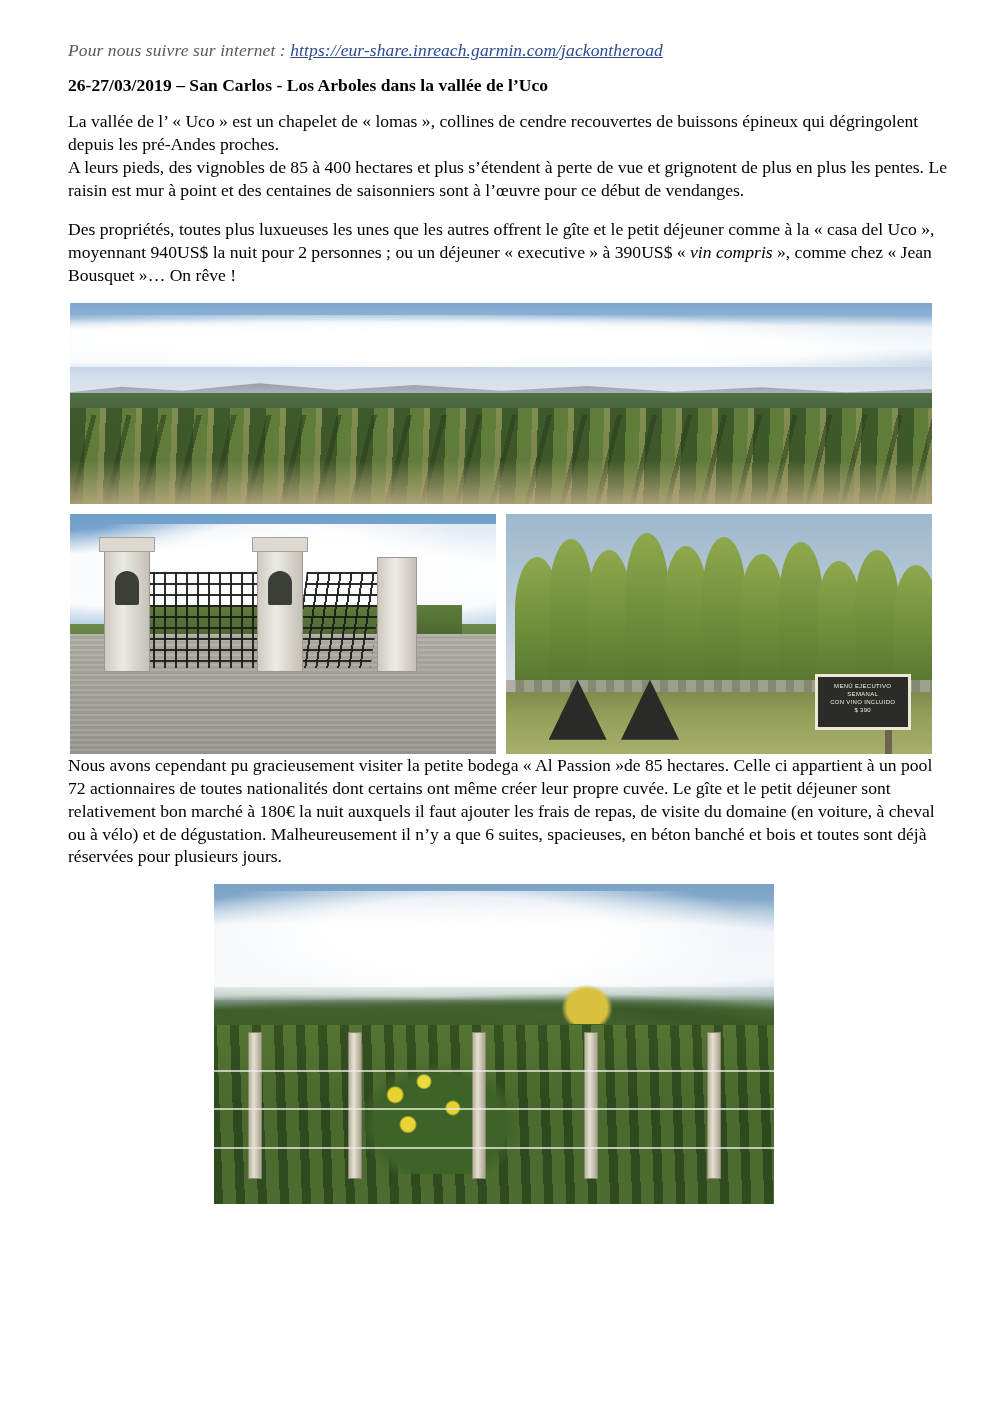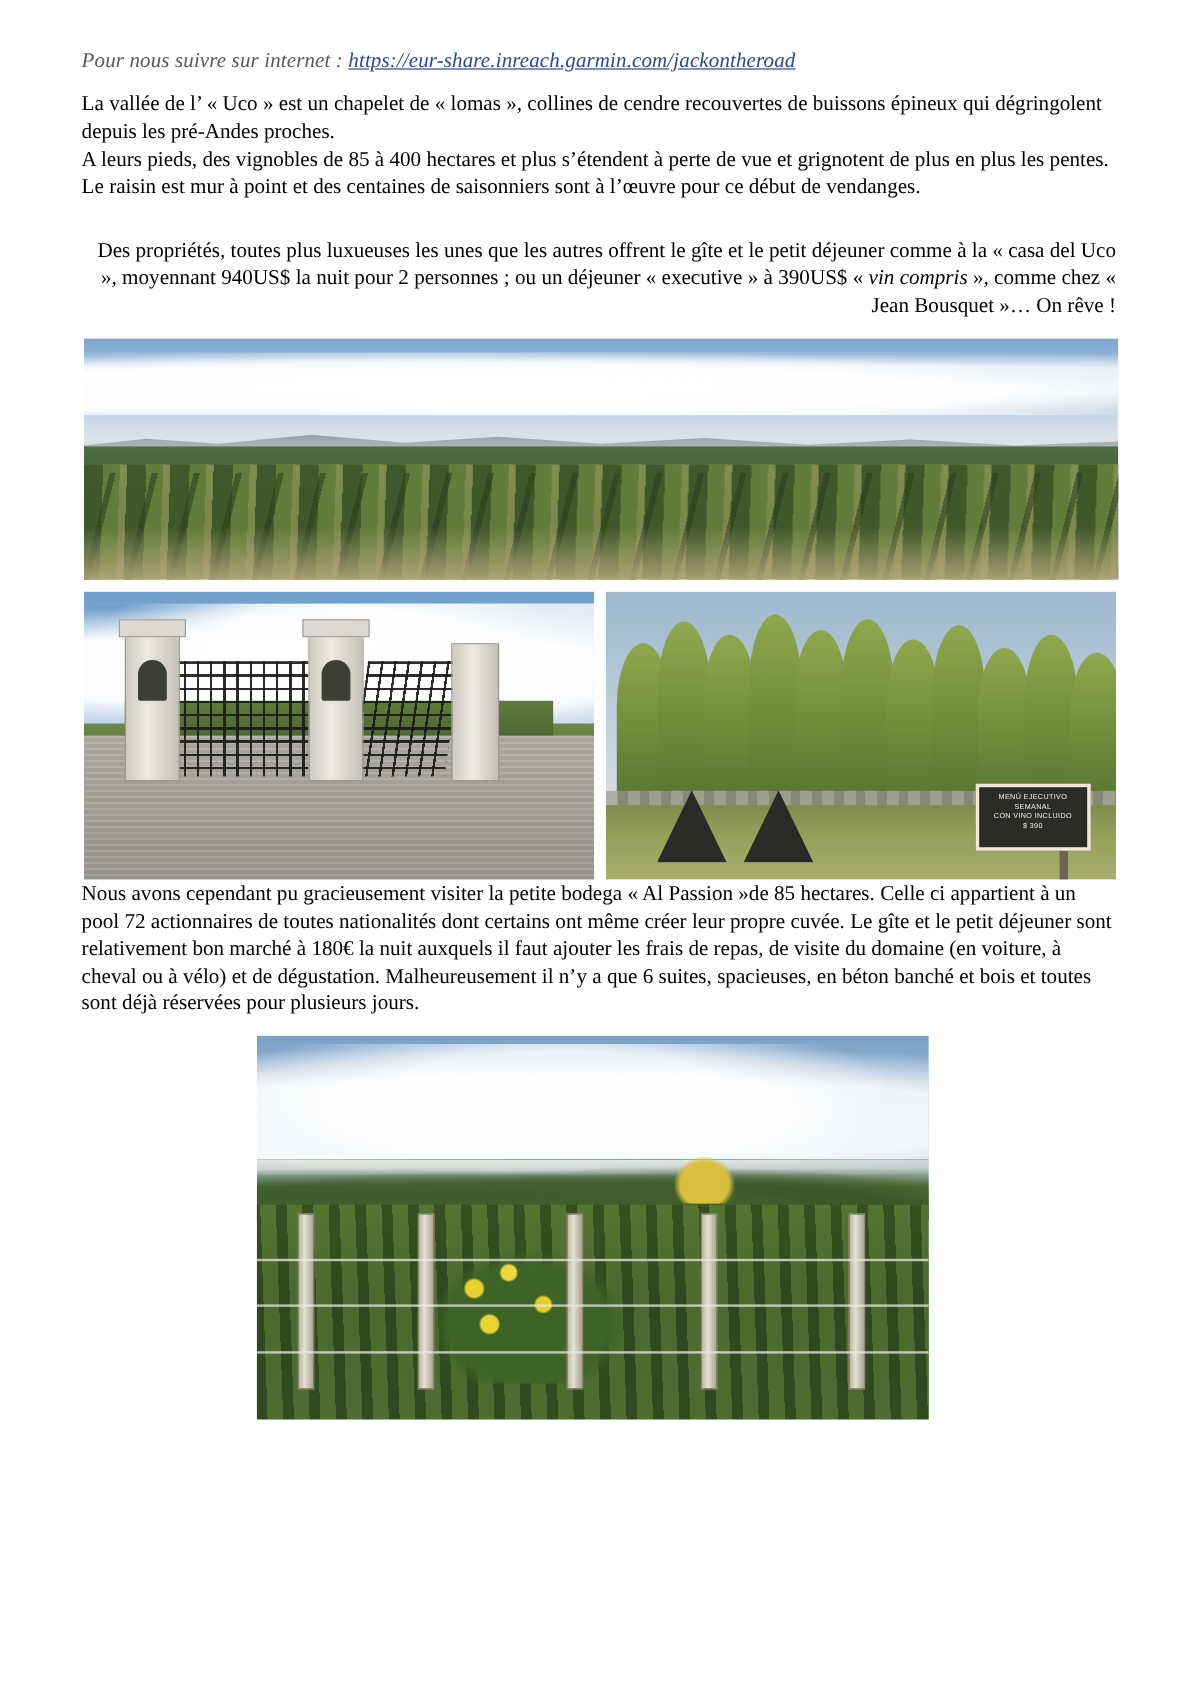--- a/index.html
+++ b/index.html
@@ -12,21 +12,21 @@
     height: 1403px;
     font-family: "Liberation Serif", serif;
     color: #000000;
     position: relative;
     overflow: hidden;
   }
   .page {
     width: 992px;
     height: 1403px;
     box-sizing: border-box;
-    padding: 40px 62px 0 68px;
+    padding: 40px 44px 0 68px;
     position: relative;
   }
   .follow-line {
     font-style: italic;
     font-size: 17.5px;
     color: #595959;
     margin: 0 0 14px 0;
     letter-spacing: 0.1px;
   }
   .follow-link {
@@ -40,22 +40,21 @@
     margin: 14px 0 14px 0;
     letter-spacing: 0.05px;
   }
   p.para {
     font-size: 17.6px;
     line-height: 1.30;
     margin: 0 0 0 0;
     text-align: left;
   }
   p.para + p.para {
-    margin-top: 31px;
-    text-align: right;
+    margin-top: 17px;
   }
   .photo {
     position: relative;
     overflow: hidden;
     border: 0;
   }
   .photo-wide {
     width: 862px;
     height: 201px;
     margin: 16px 0 0 2px;
@@ -293,20 +292,21 @@
 </style>
 </head>
 <body>
 
 <div class="page">
 
   <p class="follow-line">
     <span>Pour nous suivre sur internet : </span><a class="follow-link" href="#">https://eur-share.inreach.garmin.com/jackontheroad</a>
   </p>
 
+  <h1 class="doc-title">26-27/03/2019 – San Carlos - Los Arboles dans la vallée de l’Uco</h1>
 
   <p class="para" style="white-space: pre-line;">La vallée de l’ « Uco » est un chapelet de « lomas », collines de cendre recouvertes de buissons épineux qui dégringolent depuis les pré-Andes proches.
 A leurs pieds, des vignobles de 85 à 400 hectares et plus s’étendent à perte de vue et grignotent de plus en plus les pentes. Le raisin est mur à point et des centaines de saisonniers sont à l’œuvre pour ce début de vendanges.</p>
 
   <p class="para">
     <span>Des propriétés, toutes plus luxueuses les unes que les autres offrent le gîte et le petit déjeuner comme à la « casa del Uco », moyennant 940US$ la nuit pour 2 personnes ; ou un déjeuner « executive » à 390US$ « </span><em>vin compris</em><span> », comme chez « Jean Bousquet »… On rêve !</span>
   </p>
 
   <div class="photo photo-wide">
     <div class="sky1"></div>

